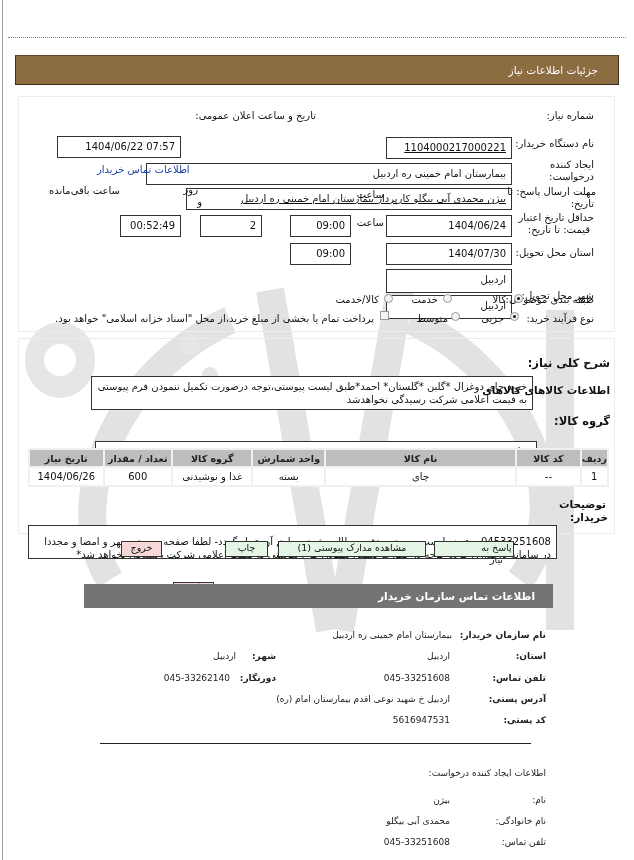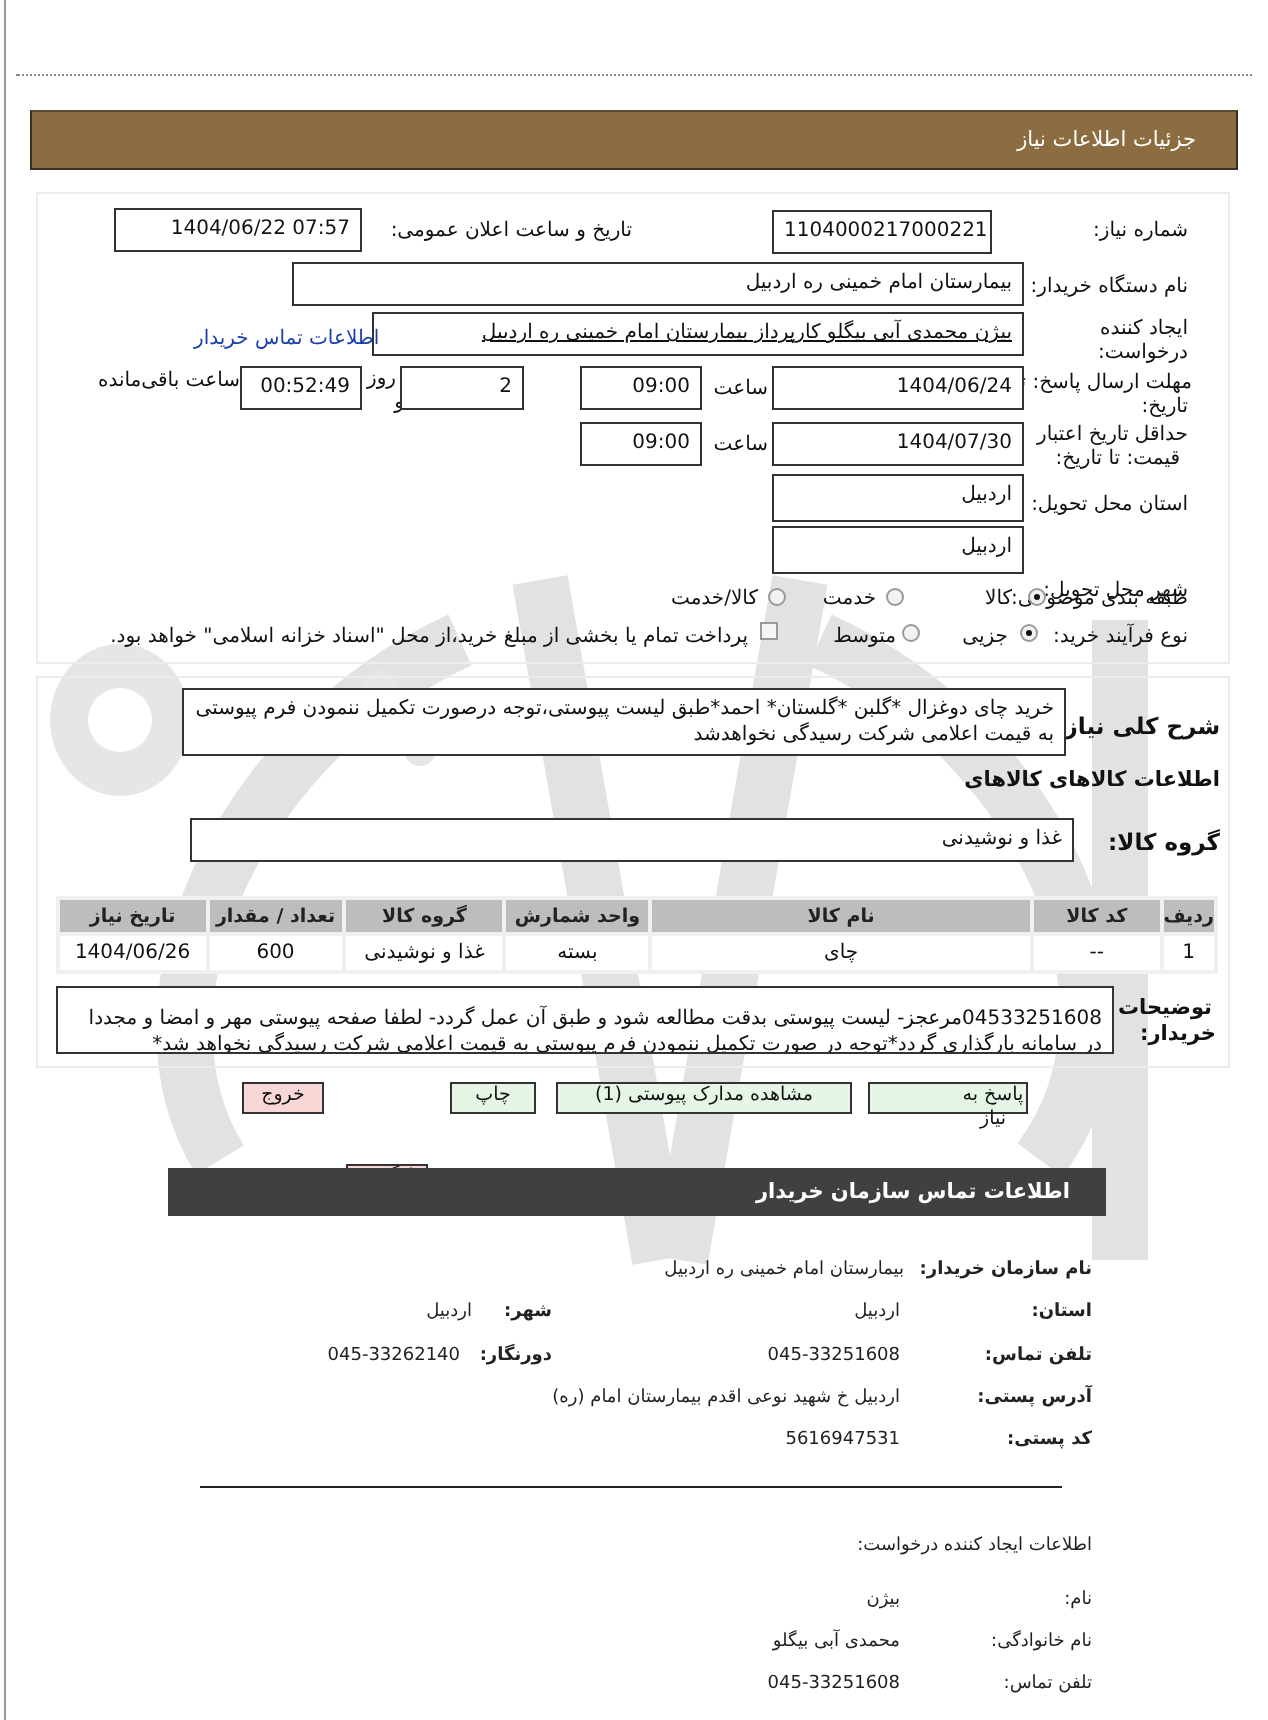--- a/index.html
+++ b/index.html
@@ -9,40 +9,40 @@
   .dotted-rule { position: absolute; left: 8px; top: 37px; width: 618px; border-top: 1px dotted #888; }
 
   .watermark { position: absolute; left: 0; top: 250px; width: 634px; height: 610px; pointer-events: none; }
 
   .title-bar { position: absolute; left: 15px; top: 55px; width: 604px; height: 30px; background: #8c6c41; border: 1px solid #3a2e1e; border-top-color:#5b4a33; }
   .title-bar span { position: absolute; right: 20px; top: 8px; color: #fff; font-size: 10.5px; }
 
   .panel { position: absolute; left: 18px; width: 597px; border: 1px solid #ececec; background: transparent; }
 
   .lbl { position: absolute; font-size: 10px; color: #111; line-height: 12px; text-align: right; }
-  .box { position: absolute; border: 1px solid #333; background: #fff; font-size: 10px; line-height: 20px; padding: 0 5px; white-space: nowrap; overflow: hidden; }
+  .box { position: absolute; border: 1px solid #333; background: #fff; font-size: 10px; line-height: 20px; padding: 0 5px; white-space: nowrap; overflow: hidden; margin-top: 32px; }
   .box.ltr { direction: ltr; text-align: right; }
   .box.rtl { text-align: right; }
   .link { position: absolute; color: #1a3fa8; font-size: 10px; }
 
   .radio { position: absolute; width: 9px; height: 9px; border-radius: 50%; border: 1px solid #999; background: #f2f2f2; }
   .radio.on::after { content: ""; position: absolute; left: 2px; top: 2px; width: 3px; height: 3px; border-radius: 50%; background: #111; }
   .check { position: absolute; width: 9px; height: 9px; border: 1px solid #999; background: #f4f4f4; }
 
   .bold-lbl { position: absolute; font-weight: bold; font-size: 10.5px; color: #111; }
 
   table.items { position: absolute; left: 28px; top: 448px; width: 581px; border-collapse: separate; border-spacing: 2px; background: #f0f0f0; }
   table.items th { background: #bdbdbd; font-weight: bold; font-size: 9.5px; height: 16px; color: #222; text-align: center; }
   table.items td { background: #fff; font-size: 10px; height: 17px; text-align: center; color: #111; }
 
   .btn { position: absolute; height: 16px; border: 1px solid #333; font-size: 9.5px; text-align: center; line-height: 12px; }
   .btn.green { background: #e6f6e6; }
   .btn.pink { background: #f8d7d7; }
 
-  .bar2 { position: absolute; left: 84px; top: 584px; width: 469px; height: 24px; background: #404040; }
+  .bar2 { position: absolute; left: 84px; top: 584px; width: 469px; height: 24px; background: #737373; }
   .bar2 span { position: absolute; right: 18px; top: 6px; color: #fff; font-weight: bold; font-size: 10.5px; }
 
   .c-lbl { position: absolute; font-size: 9px; font-weight: bold; color: #222; }
   .c-val { position: absolute; font-size: 9px; color: #222; }
   .hr { position: absolute; left: 100px; top: 743px; width: 431px; border-top: 1px solid #222; }
 </style>
 </head>
 <body>
 
 <div class="left-rule"></div>
@@ -64,21 +64,21 @@
   <circle cx="60" cy="110" r="16" fill="#fff"></circle>
 </svg>
 
 <div class="title-bar">
   <span>جزئیات اطلاعات نیاز</span>
 </div>
 
 <div class="panel" style="top:96px; height:236px;"></div>
 
 <div class="lbl" style="right:40px; top:110px;">شماره نیاز:</div>
-<div class="box ltr" style="left:386px; top:105px; width:110px; height:22px;">1104000217000221</div>
+<div class="box ltr" style="left:386px; top:105px; width:126px; height:22px;text-decoration:underline;">1104000217000221</div>
 <div class="lbl" style="right:318px; top:110px;">تاریخ و ساعت اعلان عمومی:</div>
 <div class="box ltr" style="left:57px; top:104px; width:124px; height:22px;">1404/06/22 07:57</div>
 
 <div class="lbl" style="right:40px; top:138px;">نام دستگاه خریدار:</div>
 <div class="box rtl" style="left:146px; top:131px; width:366px; height:22px;">بیمارستان امام خمینی ره اردبیل</div>
 
 <div class="lbl" style="right:40px; top:159px;margin-left:21px;">ایجاد کننده</div>
 <div class="lbl" style="right:40px; top:171px;">درخواست:</div>
 <div class="box rtl" style="left:186px; top:156px; width:326px; height:22px;text-decoration:underline;">بیژن محمدی آبی بیگلو کارپرداز بیمارستان امام خمینی ره اردبیل</div>
 <a class="link" style="left:97px; top:164px;">اطلاعات تماس خریدار</a>

